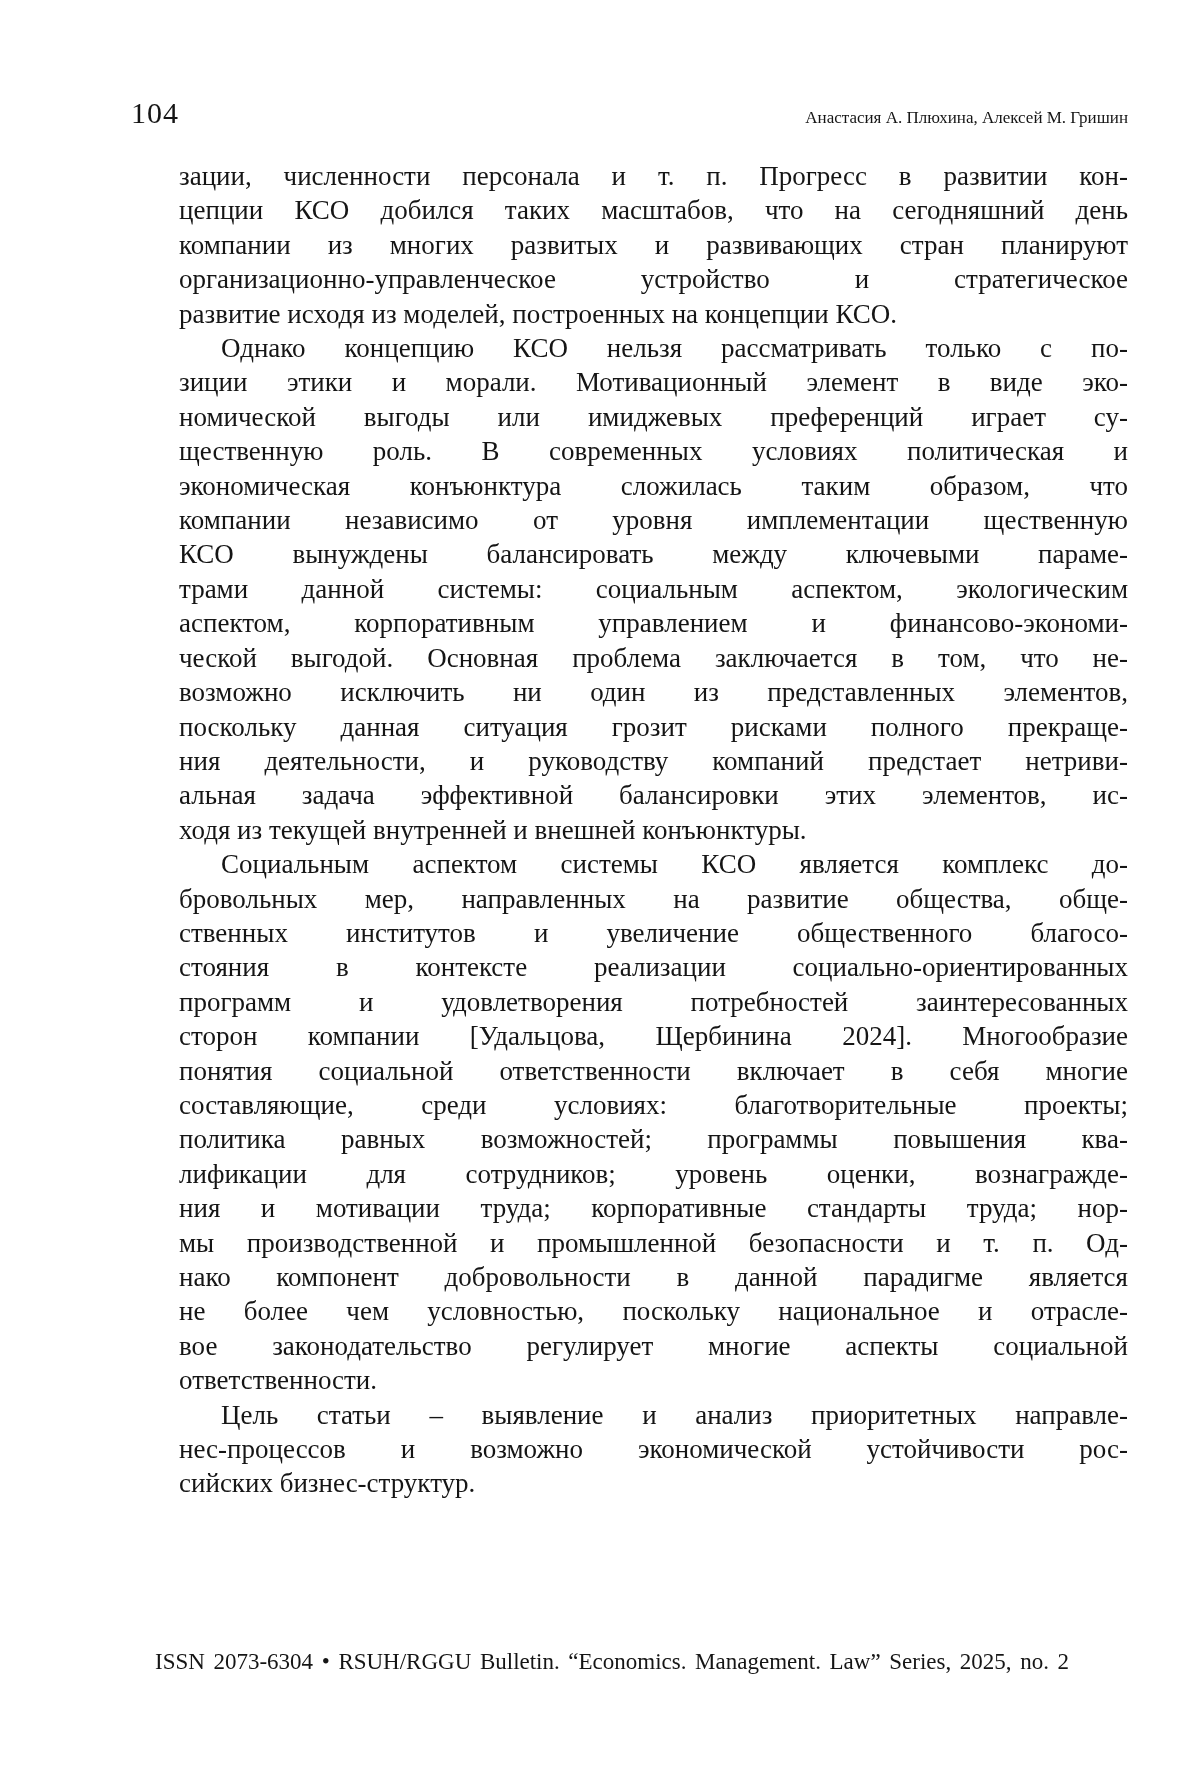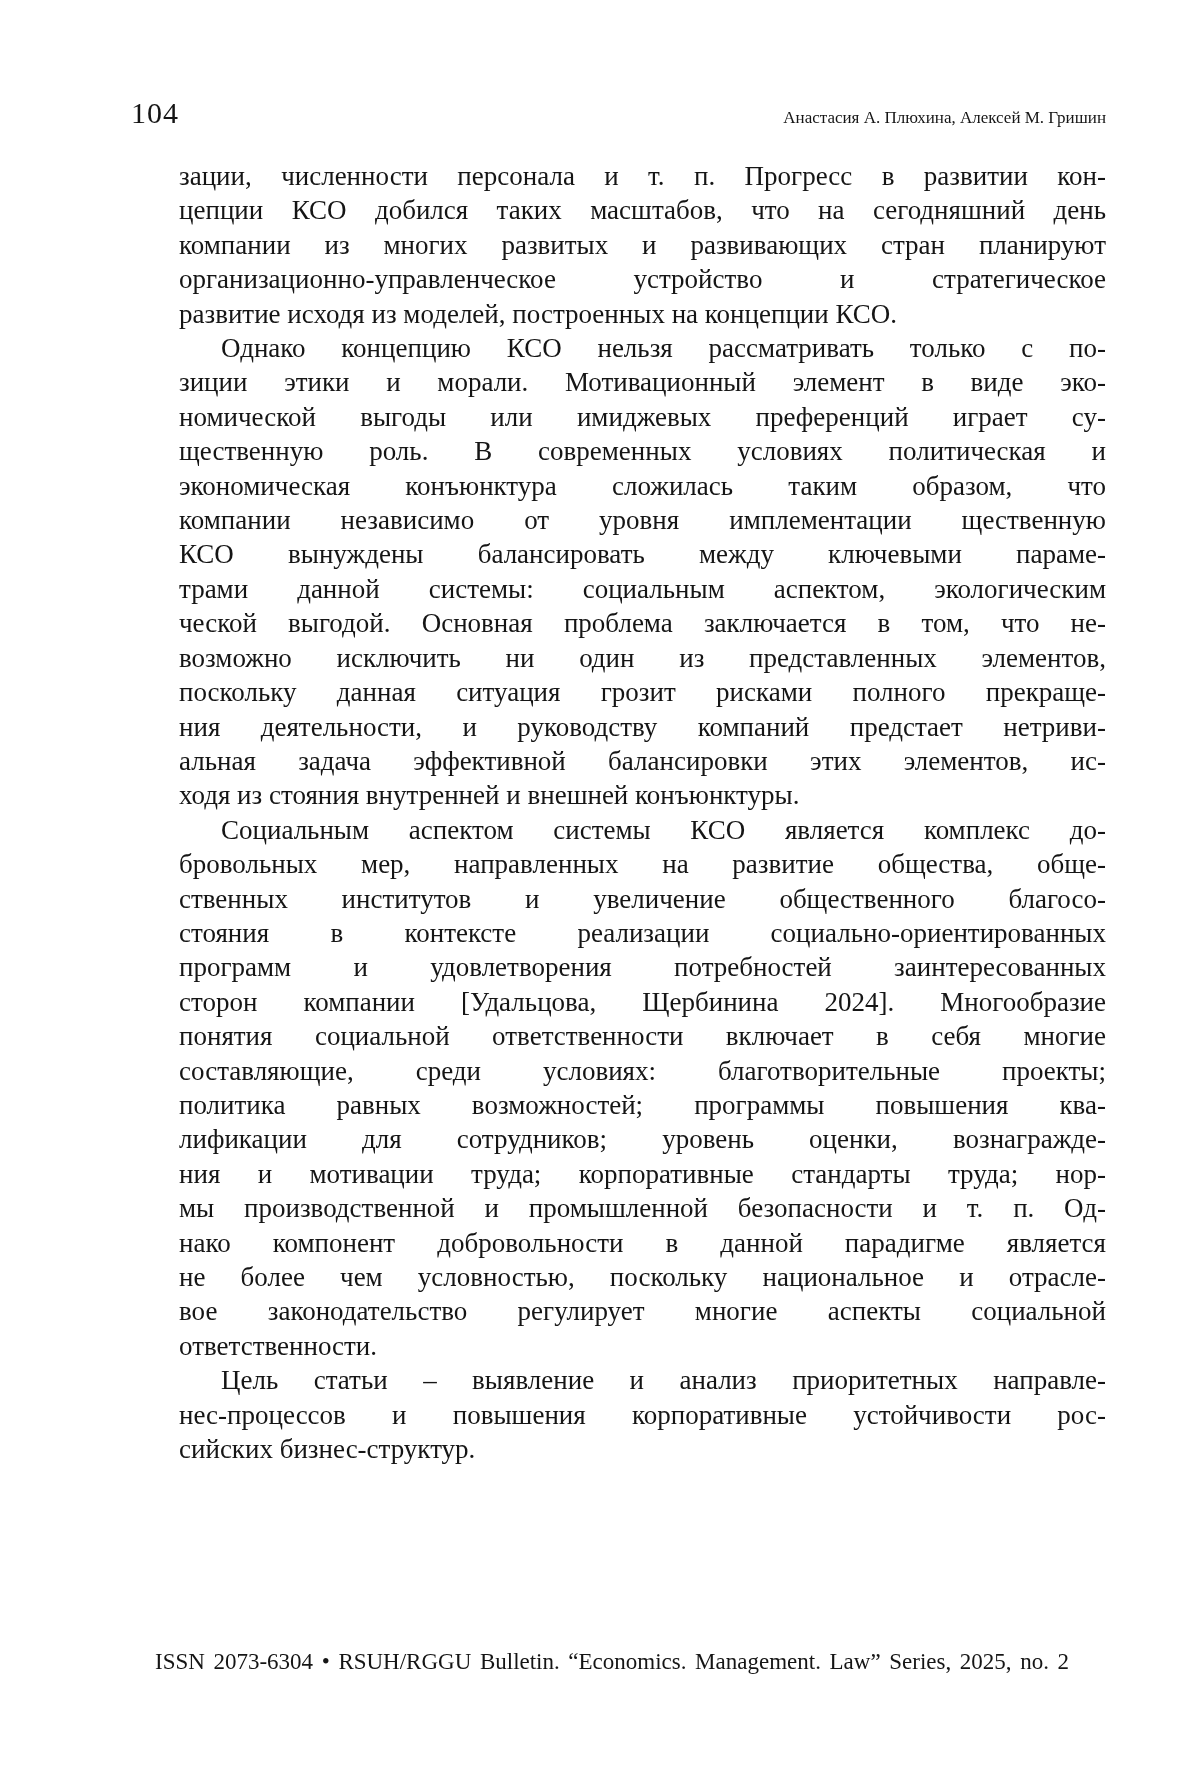--- a/index.html
+++ b/index.html
@@ -6,21 +6,21 @@
     margin: 0;
     padding: 0;
     background: #ffffff;
   }
   .page {
     position: relative;
     width: 1200px;
     height: 1780px;
     background: #ffffff;
     box-sizing: border-box;
-    padding: 96px 94px 0 131px;
+    padding: 96px 72px 0 131px;
     font-family: "Liberation Serif", "DejaVu Serif", serif;
     color: #151515;
     overflow: hidden;
   }
   .running-head {
     display: flex;
     justify-content: space-between;
     align-items: baseline;
   }
   .page-number {
@@ -74,41 +74,42 @@
       <div class="line">организационно-управленческое устройство и стратегическое</div>
       <div class="line last">развитие исходя из моделей, построенных на концепции КСО.</div>
       <div class="line indent">Однако концепцию КСО нельзя рассматривать только с по-</div>
       <div class="line">зиции этики и морали. Мотивационный элемент в виде эко-</div>
       <div class="line">номической выгоды или имиджевых преференций играет су-</div>
       <div class="line">щественную роль. В современных условиях политическая и</div>
       <div class="line">экономическая конъюнктура сложилась таким образом, что</div>
       <div class="line">компании независимо от уровня имплементации щественную</div>
       <div class="line">КСО вынуждены балансировать между ключевыми параме-</div>
       <div class="line">трами данной системы: социальным аспектом, экологическим</div>
+      <div class="line">аспектом, корпоративным управлением и финансово-экономи-</div>
       <div class="line">ческой выгодой. Основная проблема заключается в том, что не-</div>
       <div class="line">возможно исключить ни один из представленных элементов,</div>
       <div class="line">поскольку данная ситуация грозит рисками полного прекраще-</div>
       <div class="line">ния деятельности, и руководству компаний предстает нетриви-</div>
       <div class="line">альная задача эффективной балансировки этих элементов, ис-</div>
-      <div class="line last">ходя из стояния внутренней и внешней конъюнктуры.</div>
+      <div class="line last">ходя из текущей внутренней и внешней конъюнктуры.</div>
       <div class="line indent">Социальным аспектом системы КСО является комплекс до-</div>
       <div class="line">бровольных мер, направленных на развитие общества, обще-</div>
       <div class="line">ственных институтов и увеличение общественного благосо-</div>
       <div class="line">стояния в контексте реализации социально-ориентированных</div>
       <div class="line">программ и удовлетворения потребностей заинтересованных</div>
       <div class="line">сторон компании [Удальцова, Щербинина 2024]. Многообразие</div>
       <div class="line">понятия социальной ответственности включает в себя многие</div>
       <div class="line">составляющие, среди условиях: благотворительные проекты;</div>
       <div class="line">политика равных возможностей; программы повышения ква-</div>
       <div class="line">лификации для сотрудников; уровень оценки, вознагражде-</div>
       <div class="line">ния и мотивации труда; корпоративные стандарты труда; нор-</div>
       <div class="line">мы производственной и промышленной безопасности и т. п. Од-</div>
       <div class="line">нако компонент добровольности в данной парадигме является</div>
       <div class="line">не более чем условностью, поскольку национальное и отрасле-</div>
       <div class="line">вое законодательство регулирует многие аспекты социальной</div>
       <div class="line last">ответственности.</div>
       <div class="line indent">Цель статьи – выявление и анализ приоритетных направле-</div>
-      <div class="line">нес-процессов и повышения корпоративные устойчивости рос-</div>
+      <div class="line">нес-процессов и возможно экономической устойчивости рос-</div>
       <div class="line last">сийских бизнес-структур.</div>
     </div>
 
   <div class="footer">ISSN 2073-6304 • RSUH/RGGU Bulletin. “Economics. Management. Law” Series, 2025, no. 2</div>
 </div>
 
 </body></html>

